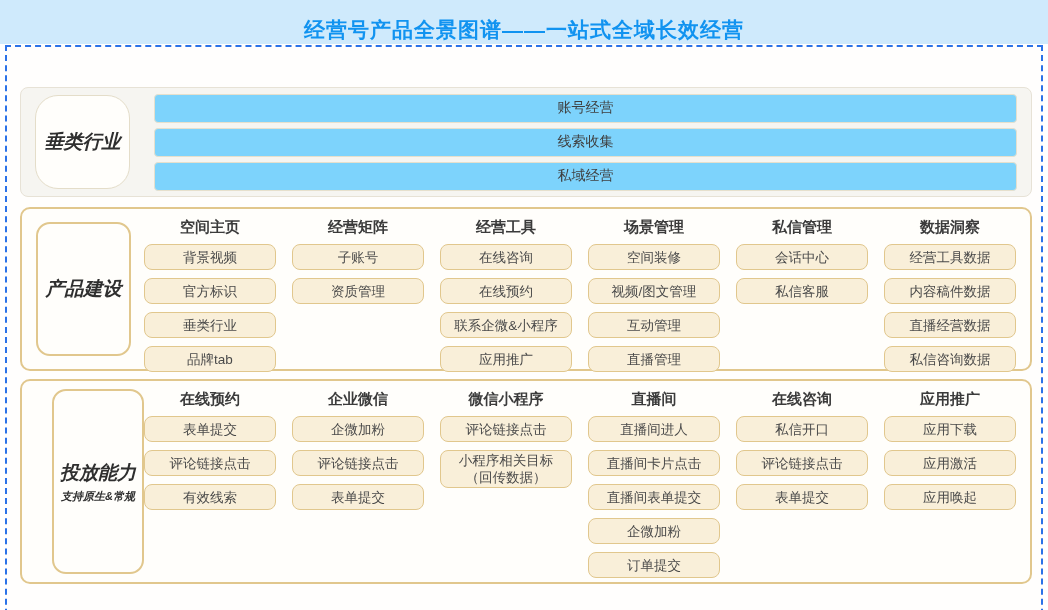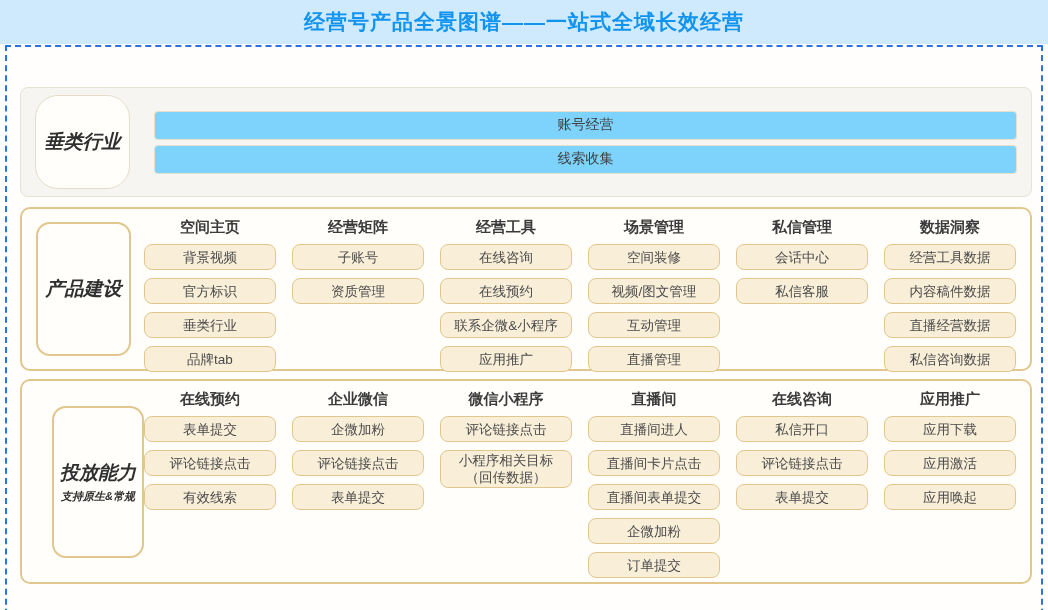--- a/index.html
+++ b/index.html
@@ -1,20 +1,20 @@
 <!DOCTYPE html>
 <html><head>
 <meta charset="utf-8">
 <style>
   * { margin:0; padding:0; box-sizing:border-box; }
   html,body { width:1048px; height:610px; overflow:hidden; background:#ffffff;
     font-family:"Liberation Sans","DejaVu Sans",sans-serif; }
 
   .top-band { width:100%; height:44px; background:#cfeafc;
-    display:flex; align-items:center; justify-content:center; }
+    display:flex; align-items:flex-end; justify-content:center; }
   .main-title { color:#1193f0; font-size:21px; font-weight:bold; letter-spacing:1px; }
 
   .panel { position:absolute; left:5px; top:45px; width:1038px; height:600px;
     background:#fffefd; border:2px dashed #2b72e8; }
 
   .panel-inner { padding:40px 13px 0 13px; }
 
   
   .sec1 { width:1012px; height:110px; background:#f6f5f1; border:1px solid #e7e2d6;
     border-radius:8px; display:flex; align-items:center; padding:0 14px; }
@@ -32,21 +32,21 @@
   
   .tan-section { width:1012px; border:2px solid #e1c78d; border-radius:10px;
     background:#fffefb; display:flex; padding:8px 14px 8px 14px; }
   .sec2 { height:164px; margin-top:10px; }
   .sec3 { height:205px; margin-top:8px; }
   .tan-label-col { width:108px; flex:0 0 108px; display:flex; align-items:center; }
   .tan-label { width:95px; background:#fffefb; border:2px solid #e1c78d; border-radius:14px;
     display:flex; flex-direction:column; align-items:center; justify-content:center;
     color:#2f2f2f; }
   .sec2 .tan-label { height:134px; }
-  .sec3 .tan-label { height:152px;margin-left:16px; }
+  .sec3 .tan-label { height:185px;margin-left:16px; }
   .tan-label .label-main { font-size:19px; font-weight:bold; font-style:italic; }
   .tan-label .label-sub { font-size:11px; font-weight:bold; font-style:italic; margin-top:3px; }
 
   .cols { flex:1; display:grid; grid-template-columns:repeat(6,1fr); column-gap:16px; }
   .col-header { text-align:center; font-weight:bold; font-size:15px; color:#3b3b3b;
     height:20px; line-height:20px; margin-bottom:7px; }
   .col-items { display:flex; flex-direction:column; gap:8px; }
   .item-box { min-height:26px; background:#f9efd9; border:1px solid #e1c78d; border-radius:8px;
     display:flex; align-items:center; justify-content:center; font-size:13.5px; color:#4a4a4a;
     text-align:center; white-space:pre-line; line-height:17px; padding:1px 4px; }
@@ -59,20 +59,21 @@
 </div>
 
 <div class="panel">
   <div class="panel-inner">
 
     <div class="sec1">
       <div class="sec1-label">垂类行业</div>
       <div class="goal-stack">
           <div class="goal-box">账号经营</div>
           <div class="goal-box">线索收集</div>
+          <div class="goal-box">私域经营</div>
         </div>
     </div>
 
     <div class="tan-section sec2">
       <div class="tan-label-col">
         <div class="tan-label">
           <span class="label-main">产品建设</span>
         </div>
       </div>
       <div class="cols">

